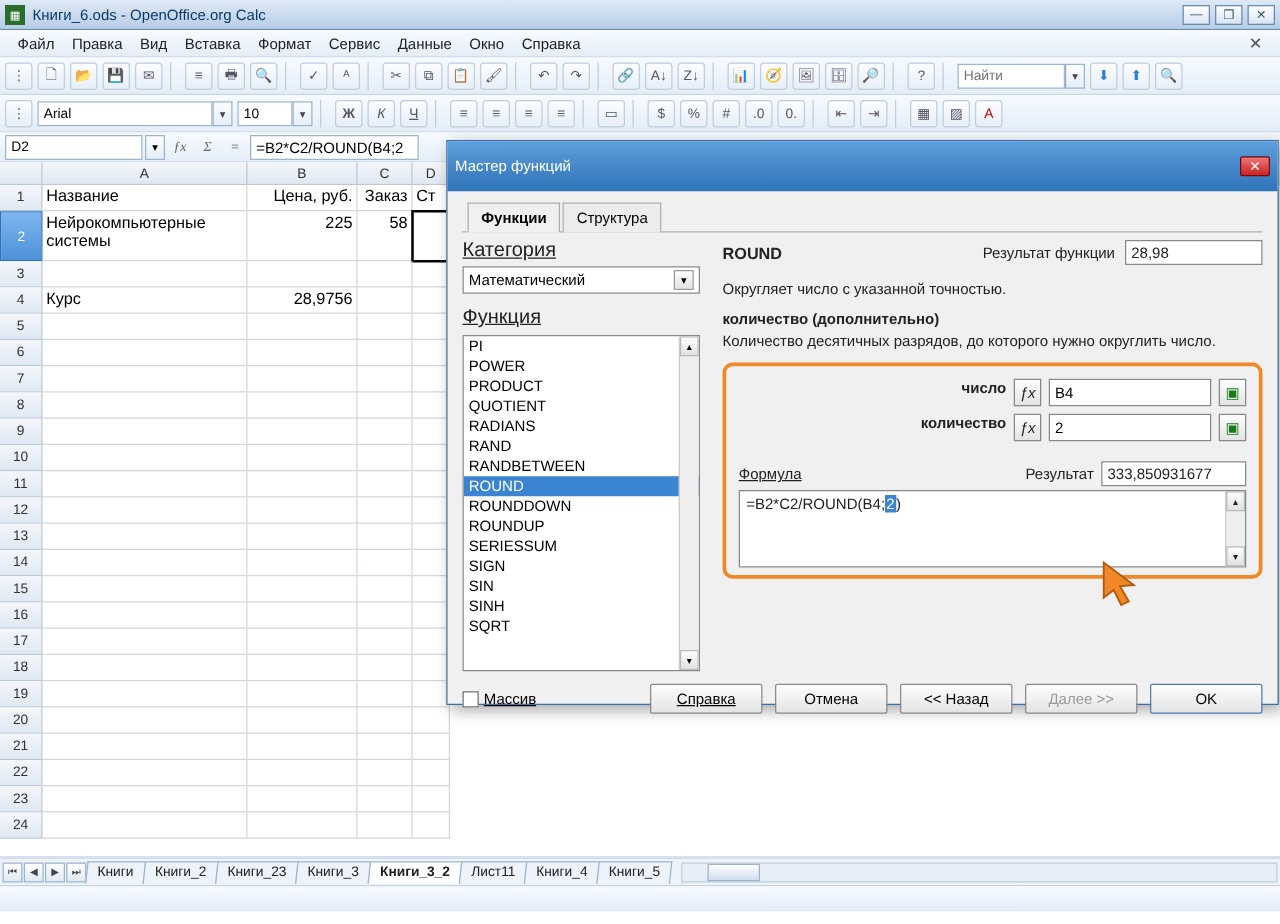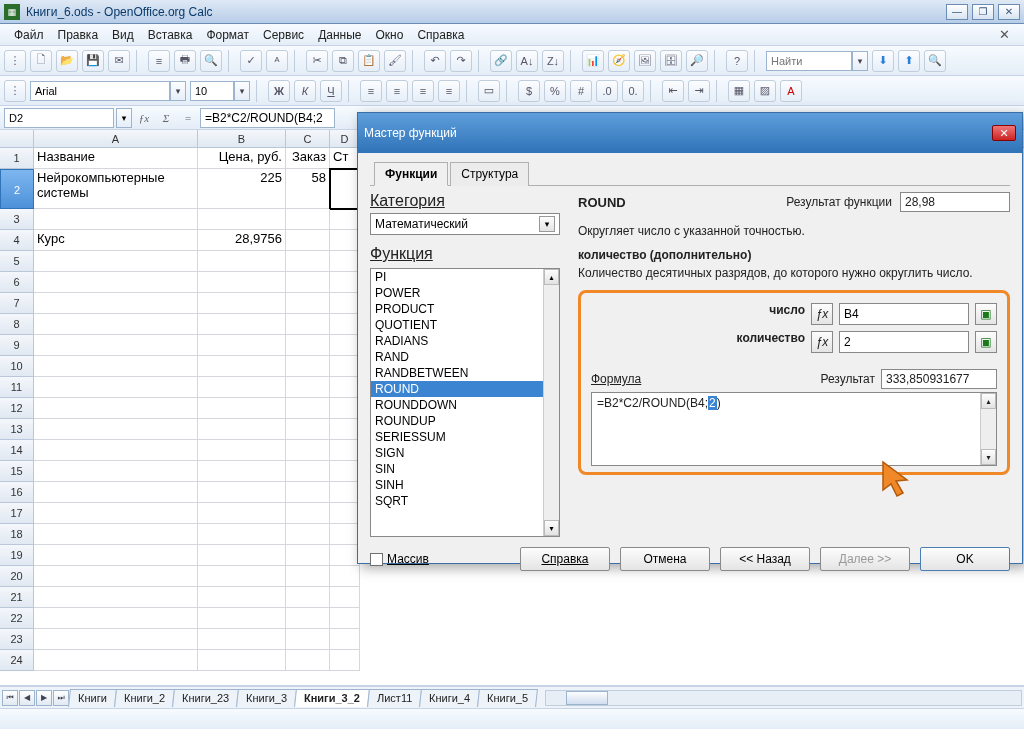--- a/index.html
+++ b/index.html
@@ -90,21 +90,21 @@
 .desc { margin:6px 0 10px; font-size:12px; }
 .param-title { margin-bottom:4px; }
 .param-desc { font-size:12px; margin-bottom:10px; }
 .orange-box { border:3px solid #f08827; border-radius:8px; padding:10px 10px 6px; position:relative; }
 .param-row { display:flex; align-items:flex-start; justify-content:flex-end; gap:6px; margin-bottom:6px; }
 .param-row .plabel { font-weight:bold; font-size:12px; width:120px; text-align:right;}
 .fx-btn { width:22px; height:22px; border:1px solid #888; background:linear-gradient(#fdfdfd,#e4e4e4); display:flex; align-items:center; justify-content:center; font-style:italic; font-size:12px;}
 .param-input { width:130px; height:22px; border:1px solid #888; background:#fff; padding:0 4px; font-size:12px; }
 .shrink-btn { width:22px; height:22px; border:1px solid #888; background:linear-gradient(#fdfdfd,#e4e4e4); display:flex; align-items:center; justify-content:center; color:#1a7a1a; font-size:12px;}
 .formula-area { display:flex; gap:12px; align-items:flex-start; margin-top:16px;}
-.formula-box { flex:1; height:74px; border:1px solid #888; background:#fff; padding:3px 5px; font-size:12px; position:relative;}
+.formula-box { flex:1; height:62px; border:1px solid #888; background:#fff; padding:3px 5px; font-size:12px; position:relative;}
 .formula-box .vscroll { position:absolute; right:0; top:0; bottom:0; width:16px; background:#eee; border-left:1px solid #ccc;}
 .formula-box .vscroll .up,.formula-box .vscroll .dn{height:16px; border:1px solid #bbb; background:linear-gradient(#fdfdfd,#e2e2e2); display:flex; align-items:center; justify-content:center; font-size:8px;}
 .formula-box .vscroll .dn{position:absolute; bottom:0; left:0; right:0;}
 .result-right { display:flex; align-items:center; gap:6px; }
 
 .dlg-buttons { display:flex; align-items:center; gap:10px; margin-top:10px; }
 .chk { display:flex; align-items:center; gap:4px; font-size:12px;}
 .chk .box { width:13px; height:13px; border:1px solid #707070; background:#fff;}
 .btn { width:90px; height:24px; border:1px solid #8a8a8a; background:linear-gradient(#fdfdfd,#e4e4e4); font-size:12px; display:flex; align-items:center; justify-content:center; border-radius:2px;}
 .btn.disabled { color:#9a9a9a; }

